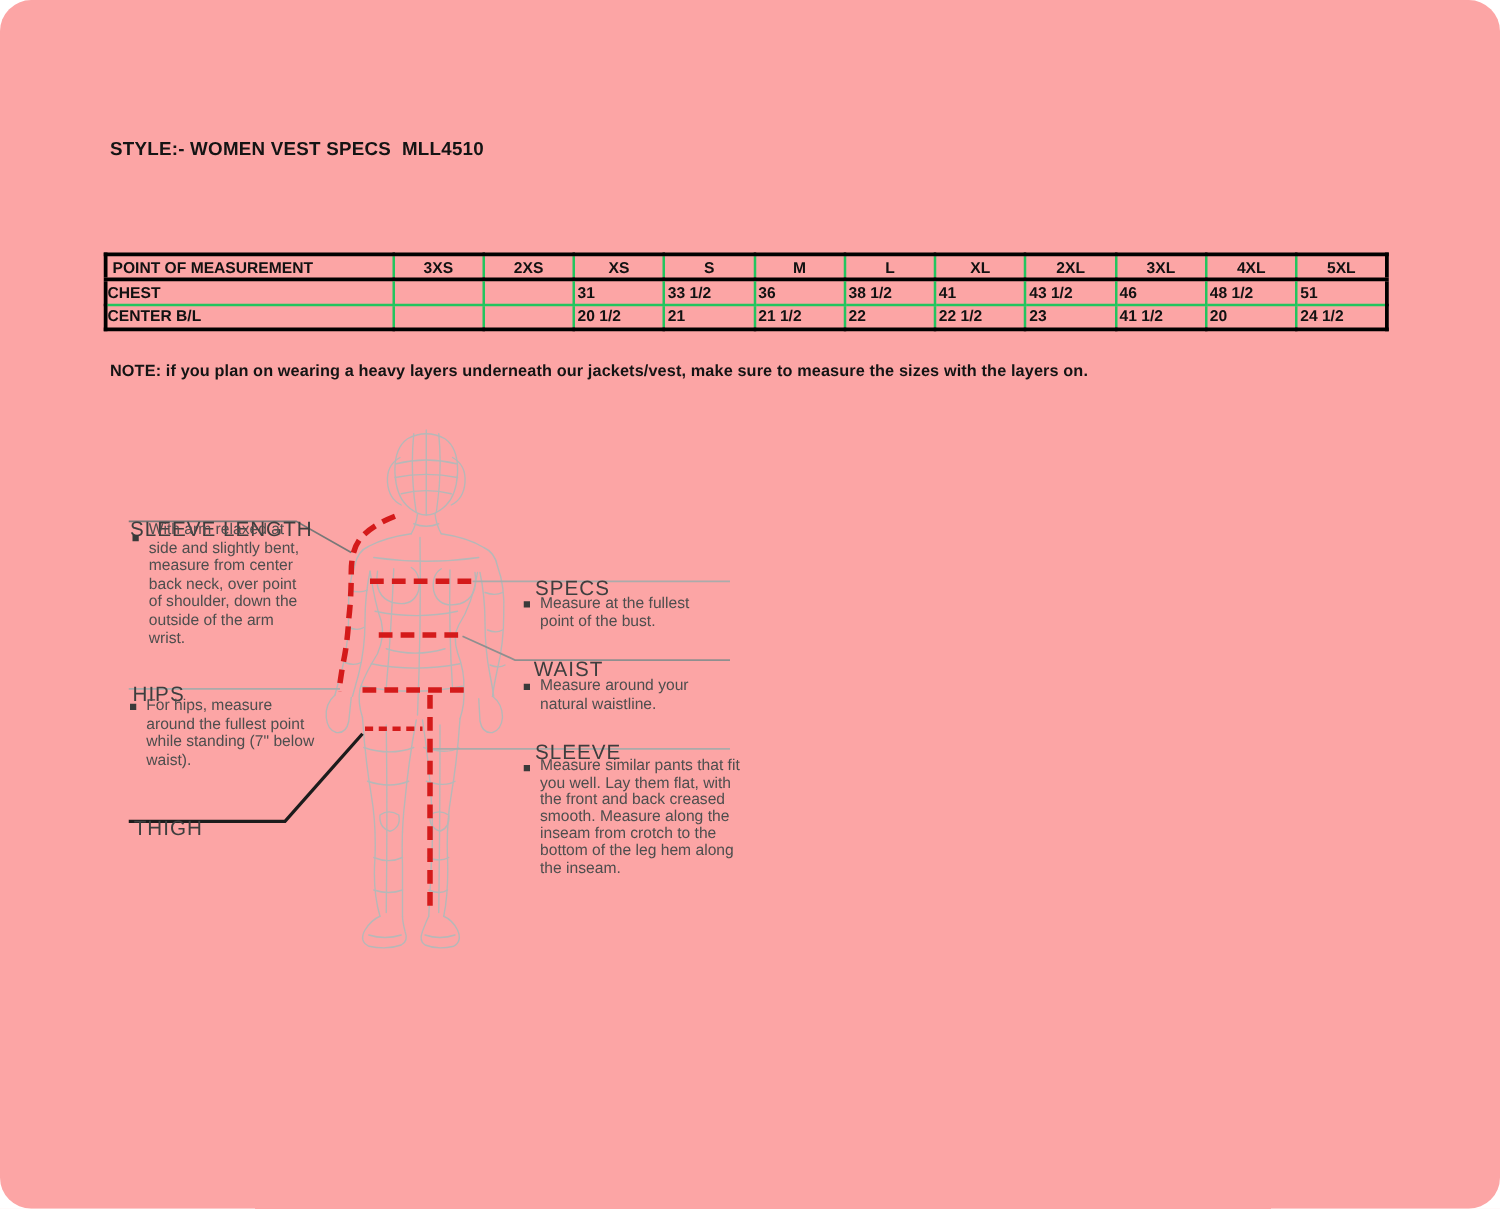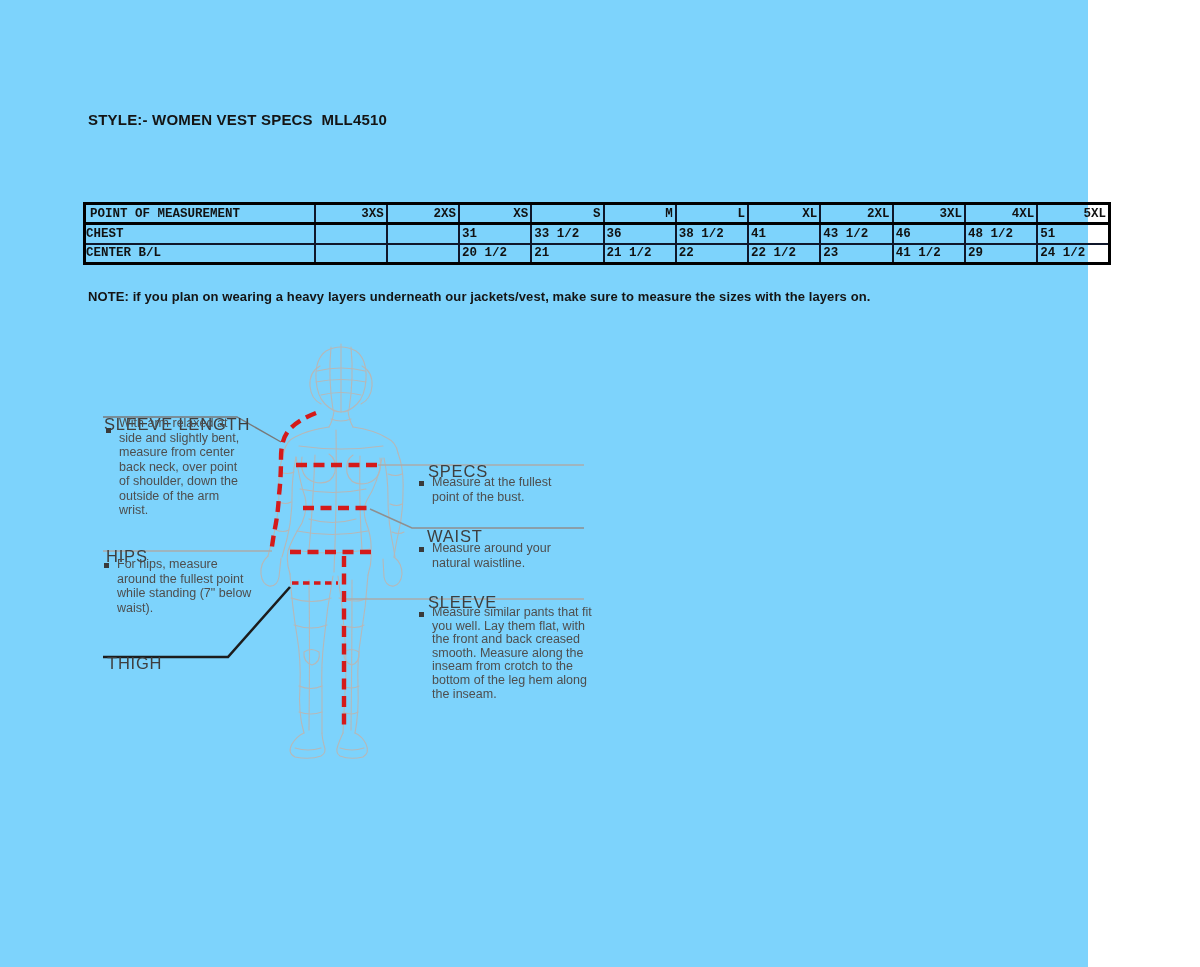--- a/index.html
+++ b/index.html
@@ -1,30 +1,30 @@
 <!DOCTYPE html>
 <html><head>
 <meta charset="utf-8">
 <style>
   * { margin:0; padding:0; box-sizing:border-box; }
   html,body { width:1200px; height:967px; background:#ffffff; overflow:hidden;
               font-family:"Liberation Sans", sans-serif; color:#111; }
-  #page { position:relative; width:1088px; height:967px; background:#7dd3fc; }
+  #page { position:relative; width:1200px; height:967px; background:#fca5a5;border-radius:25px; }
 
   
   .doc-title { position:absolute; left:88px; top:111px; font-size:15px; font-weight:bold;
                letter-spacing:0.2px; white-space:pre; color:#141414; }
 
   
   .size-table-wrap { position:absolute; left:83px; top:202px; width:1028px; }
   table.size-table { width:1028px; border-collapse:collapse; table-layout:fixed;
                      border:3px solid #000; font-size:12.5px; font-weight:bold; }
-  table.size-table th, table.size-table td { border:2px solid #0f172a; height:20px;
-                     padding:1px 2px; white-space:nowrap; overflow:hidden;font-family:Liberation Mono, monospace; }
-  table.size-table th { text-align:right; }
+  table.size-table th, table.size-table td { border:2px solid #22c55e; height:20px;
+                     padding:1px 2px; white-space:nowrap; overflow:hidden; }
+  table.size-table th { text-align:center; }
   table.size-table th.first { width:230px; text-align:left; padding-left:4px; }
   table.size-table td.first { text-align:left; padding-left:0; }
   table.size-table td.val { text-align:left; font-weight:bold; }
   table.size-table thead tr { border-bottom:3px solid #000; }
 
   
   .doc-note { position:absolute; left:88px; top:289px; font-size:13px; font-weight:bold;
               color:#141414; letter-spacing:0.1px;text-align:center; }
 
   
@@ -80,21 +80,21 @@
             <td class="first">CENTER B/L</td>
             <td class="val"></td>
             <td class="val"></td>
             <td class="val">20 1/2</td>
             <td class="val">21</td>
             <td class="val">21 1/2</td>
             <td class="val">22</td>
             <td class="val">22 1/2</td>
             <td class="val">23</td>
             <td class="val">41 1/2</td>
-            <td class="val">29</td>
+            <td class="val">20</td>
             <td class="val">24 1/2</td>
           </tr>
         </tbody>
     </table>
   </div>
 
   <div class="doc-note">NOTE: if you plan on wearing a heavy layers underneath our jackets/vest, make sure to measure the sizes with the layers on.</div>
 
   <svg id="diagram-svg" viewBox="0 0 1200 967" xmlns="http://www.w3.org/2000/svg">
 

